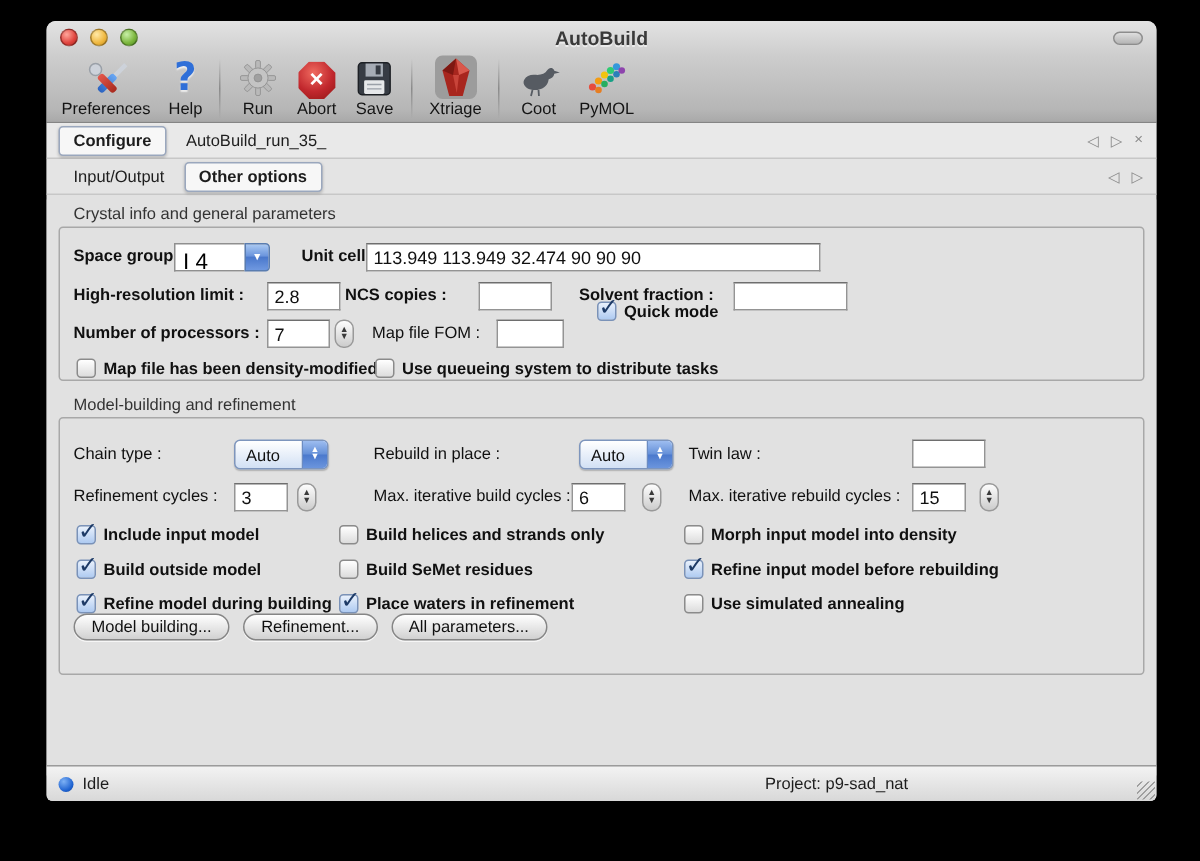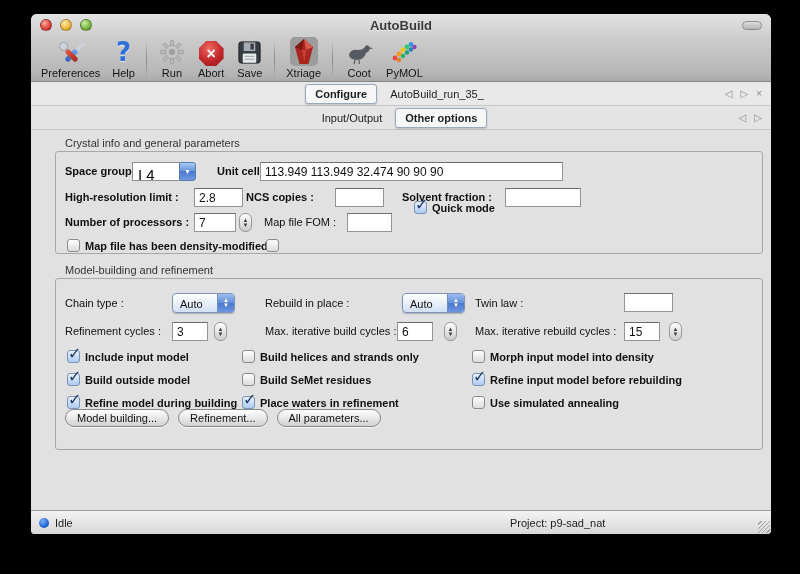--- a/index.html
+++ b/index.html
@@ -36,30 +36,30 @@
     color:#fff;font-weight:bold;font-size:16px;line-height:25px;}
   .prefswrap{position:relative;width:30px;height:30px;}
   .tool{position:absolute;width:5px;height:15px;border-radius:2px;left:13px;top:12px;}
   .tool.blue{background:linear-gradient(#6aa8f4,#2a62c0);transform:rotate(45deg);}
   .tool.blue::before{content:"";position:absolute;top:-10px;left:1px;width:3px;height:10px;background:#cdd2da;}
   .tool.red{background:linear-gradient(#e4574b,#a82a1e);transform:rotate(-45deg);}
   .tool.red::before{content:"";position:absolute;top:-9px;left:-1px;width:7px;height:7px;
     border-radius:50%;background:#cdd2da;border:1px solid #9aa0a8;}
   
   .tabrow{height:24px;display:flex;align-items:center;padding:0 8px;font-size:11px;
-    color:#1d1d1d;position:relative;justify-content:center;}
+    color:#1d1d1d;position:relative;}
   .tabrow1{background:#e9e9e9;border-bottom:1px solid #c7c7c7;}
   .tabrow2{background:#e4e4e4;border-bottom:1px solid #c7c7c7;}
   .tab{padding:3px 9px;margin-right:3px;border:1px solid transparent;white-space:nowrap;}
   .tab.selected{background:#f7f7f7;border:1px solid #9aa7bd;border-radius:3px;font-weight:bold;
     box-shadow:0 1px 2px rgba(0,0,0,.18);}
   .tabnav{position:absolute;right:9px;top:0;height:100%;display:flex;gap:8px;align-items:center;
     color:#8b8b8b;font-size:10px;}
   
-  .content{position:absolute;top:119px;bottom:17px;left:0;right:0;background:#e1e1e1;padding-left:16px;}
+  .content{position:absolute;top:119px;bottom:17px;left:0;right:0;background:#e1e1e1;}
   .group-title{margin:4px 0 2px 18px;font-size:11px;color:#333;}
   .group-box{margin:0 8px;border:1px solid #a8a8a8;border-radius:3px;position:relative;}
   #box-crystal{height:103px;}
   #box-model{height:172px;}
   .gt2{margin-top:10px;}
   .flabel{position:absolute;font-size:11px;line-height:19px;color:#101010;white-space:nowrap;}
   .b{font-weight:bold;}
   .field{position:absolute;height:19px;border:1px solid #949494;border-top-color:#6e6e6e;
     background:#fff;font-size:12px;font-family:"Liberation Sans",sans-serif;padding:0 4px;
     color:#101010;outline:none;}
@@ -265,20 +265,21 @@
         <span class="cb checked"></span>
         <span class="cblabel">Quick mode</span>
       </span>
 
       <span class="cbrow" style="left:11px;top:86px">
         <span class="cb"></span>
         <span class="cblabel">Map file has been density-modified</span>
       </span>
       <span class="cbrow" style="left:210px;top:86px">
         <span class="cb"></span>
+        <span class="cblabel">Use queueing system to distribute tasks</span>
       </span>
     </div>
 
     <div class="group-title gt2">Model-building and refinement</div>
     <div class="group-box" id="box-model">
 
       <span class="flabel" style="left:9px;top:15px">Chain type :</span>
       <span class="popup" style="left:116px;top:14px;width:63px">
         <span class="popup-label">Auto</span>
         <span class="popup-arrows">

